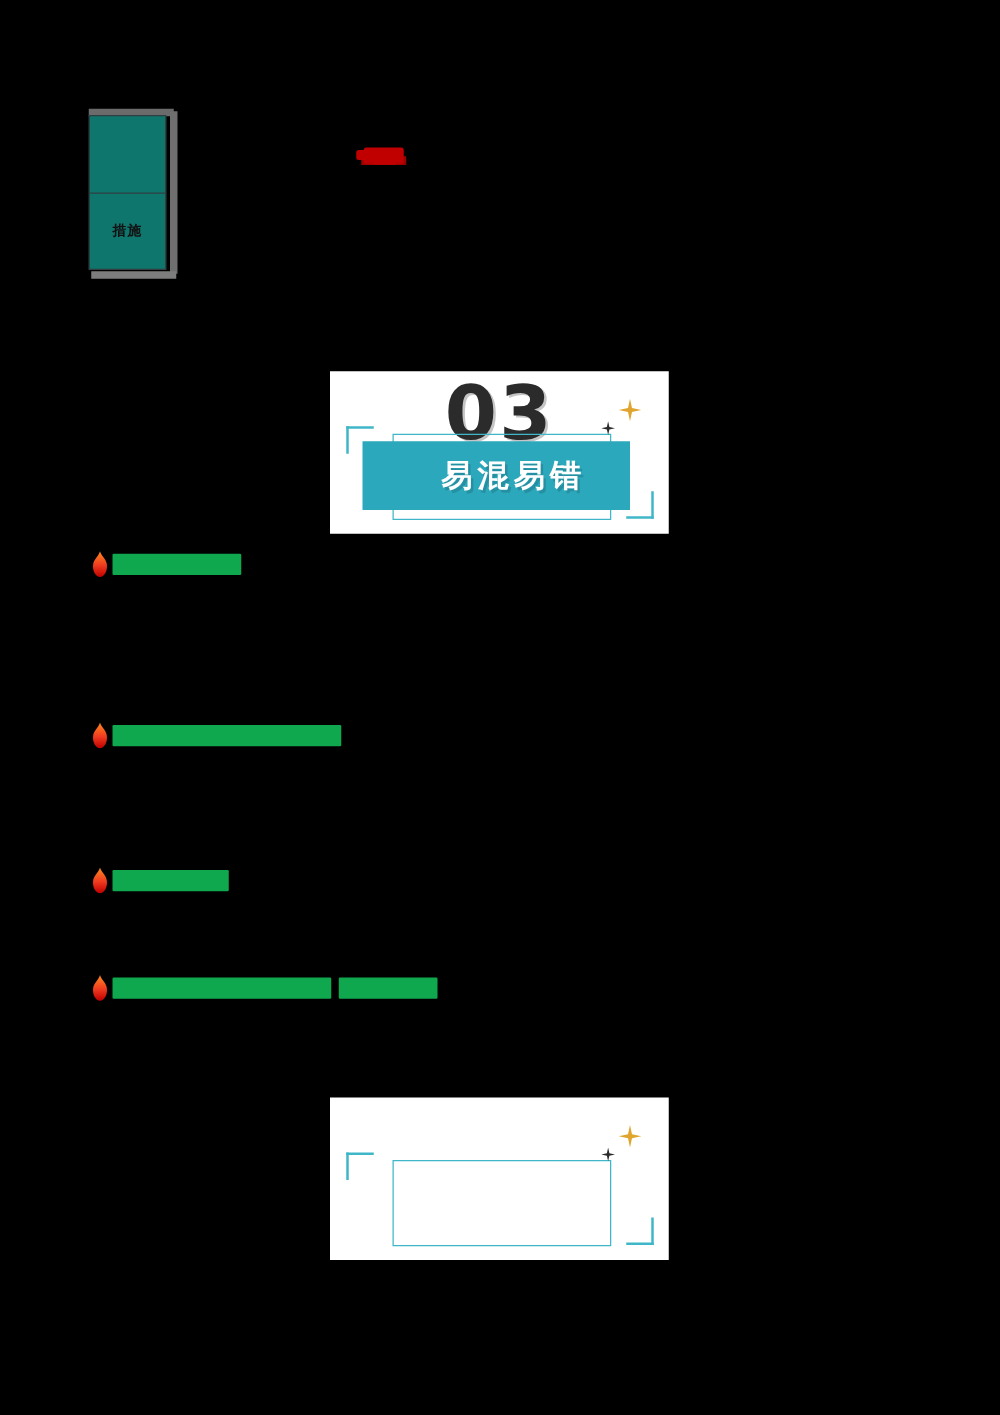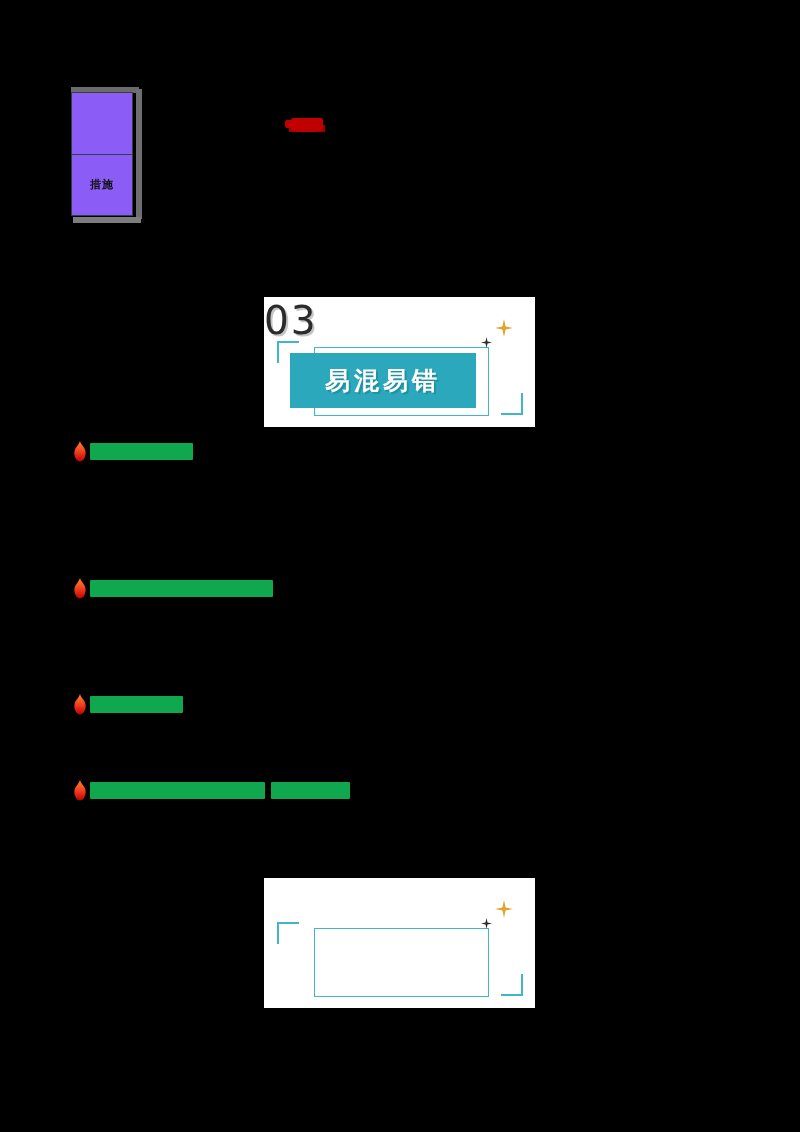--- a/index.html
+++ b/index.html
@@ -53,21 +53,21 @@
     height: 130px;
     background: #6f6f6f;
   }
   .table-body {
     position: absolute;
     left: 1px;
     top: 5px;
     width: 62px;
     height: 124px;
     border: 1px solid #2f3f42;
-    background: #8b5cf6;
+    background: #0f766e;
     box-sizing: border-box;
     display: flex;
     flex-direction: column;
   }
   .table-cell {
     flex: 1;
     position: relative;
     display: flex;
     align-items: center;
     justify-content: center;
@@ -113,23 +113,24 @@
     overflow: hidden;
   }
   #card-03 { left: 264px; top: 297px; }
   #card-04 { left: 264px; top: 878px; }
 
   .card-number {
     position: absolute;
     left: 0;
     right: 0;
     top: 4px;
+    text-align: center;
     font-family: "DejaVu Sans", sans-serif;
-    font-size: 39px;
-    font-weight: normal;
+    font-size: 60px;
+    font-weight: bold;
     color: #2b2b2b;
     letter-spacing: 2px;
     line-height: 1;
     text-shadow: 2px 2px 0 rgba(90,90,90,0.35);
   }
 
   .card-outline {
     position: absolute;
     left: 50px;
     top: 50px;
@@ -160,20 +161,21 @@
   .card-banner {
     position: absolute;
     left: 26px;
     top: 56px;
     width: 186px;
     height: 55px;
     background: #2ba8bc;
     display: flex;
     align-items: center;
     justify-content: center;
+    padding-left: 28px;
   }
   .card-banner-text {
     color: #ffffff;
     font-size: 25px;
     font-weight: bold;
     letter-spacing: 4px;
     font-family: "DejaVu Sans", "Liberation Sans", sans-serif;
     text-shadow: 2px 2px 0 rgba(0,0,0,0.14);
   }
 

